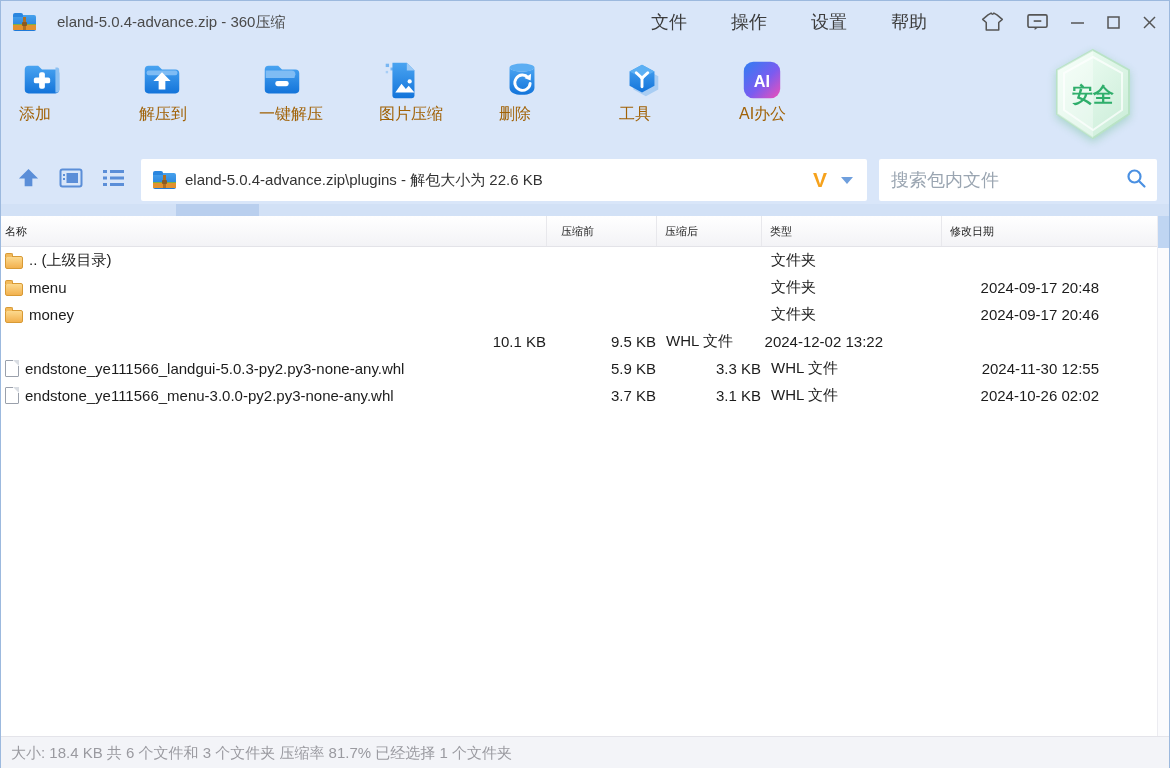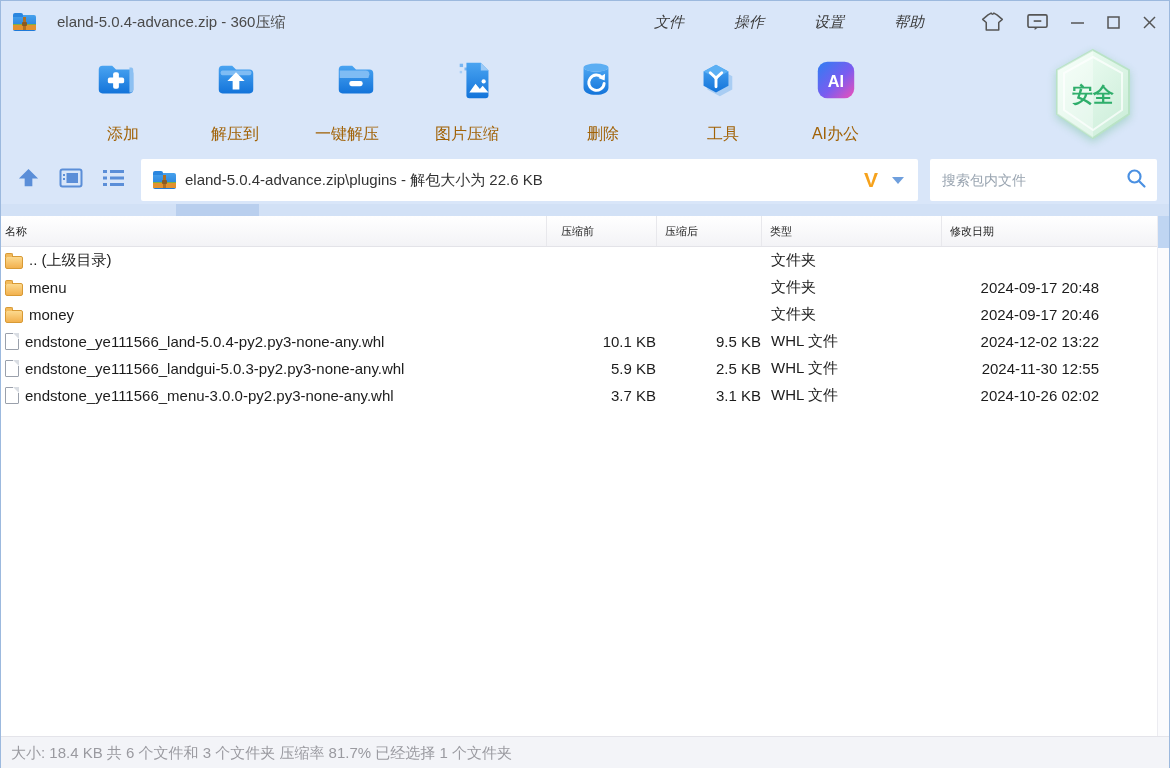--- a/index.html
+++ b/index.html
@@ -3,48 +3,48 @@
 <meta charset="utf-8">
 <style>
   html,body{margin:0;padding:0;}
   body{width:1170px;height:768px;font-family:"Liberation Sans","DejaVu Sans",sans-serif;overflow:hidden;background:#d9e6f9;}
   .window{position:relative;width:1170px;height:768px;box-sizing:border-box;border:1px solid #9cb9de;background:#d9e6f9;}
 
   
   .titlebar{height:42px;display:flex;align-items:center;padding:0 12px;position:relative;}
   .apptitle{margin-left:21px;font-size:15px;color:#4a4a4a;white-space:nowrap;}
   .menubar{position:absolute;left:628px;top:0;height:42px;display:flex;align-items:center;}
-  .menuitem{width:80px;text-align:center;font-size:15px;color:#3c3c3c;cursor:default;font-style:italic;}
+  .menuitem{width:80px;text-align:center;font-size:18px;color:#3c3c3c;cursor:default;}
   .tb-icons{position:absolute;right:12px;top:0;height:42px;display:flex;align-items:center;gap:21px;}
   .tb-icons svg{display:block;}
 
   
   .zipicon{position:relative;width:23px;height:18px;flex:none;}
   .zipicon .body{position:absolute;left:0;top:2px;width:23px;height:16px;background:linear-gradient(#47a1ec,#1d78d8);border-radius:2px;}
   .zipicon .tab{position:absolute;left:0;top:0;width:10px;height:4px;background:#2a86df;border-radius:2px 2px 0 0;}
   .zipicon .band{position:absolute;left:0;bottom:1px;width:23px;height:5px;background:#e2912f;border-top:1px solid #7fb043;}
   .zipicon .zipper{position:absolute;left:10px;top:4px;width:3px;height:13px;background:#b06f22;}
   .zipicon .pull{position:absolute;left:9px;top:9px;width:5px;height:4px;background:#8a5a22;border-radius:1px;}
 
   
   .toolbar{height:113px;position:relative;display:flex;align-items:flex-start;padding:14px 0 0 18px;box-sizing:border-box;}
-  .toolbtn{width:120px;display:flex;flex-direction:column;align-items:flex-end;gap:21px;cursor:default;}
+  .toolbtn{width:120px;display:flex;flex-direction:column;align-items:flex-start;gap:1px;cursor:default;}
   .toolbtn .ticon{width:46px;height:46px;}
   .toolbtn .tlabel{font-size:16px;color:#a16207;white-space:nowrap;}
   .badge{position:absolute;right:34px;top:4px;width:84px;height:96px;filter:drop-shadow(0 3px 4px rgba(110,190,150,.45));}
 
   
   .addressrow{height:48px;display:flex;align-items:center;padding:0 12px;box-sizing:border-box;gap:12px;}
   .navicons{display:flex;align-items:center;gap:19px;padding:0 4px;}
   .addrbox{width:872px;height:42px;background:#fff;border-radius:2px;display:flex;align-items:center;padding:12px 12px;box-sizing:border-box;}
   .addrtext{margin-left:9px;font-size:15px;color:#333;white-space:nowrap;overflow:hidden;flex:1;}
   .vlogo{font-size:21px;font-weight:800;color:#f6a21c;letter-spacing:0;margin-right:14px;}
   .droparrow{width:0;height:0;border-left:6px solid transparent;border-right:6px solid transparent;border-top:7px solid #6f9fdd;margin-right:2px;}
   .searchbox{flex:1;height:42px;background:#fff;border-radius:2px;display:flex;align-items:center;padding:0 10px;box-sizing:border-box;}
-  .searchbox input{flex:1;border:none;outline:none;font-size:14px;color:#333;font-family:inherit;background:transparent;}
+  .searchbox input{flex:1;border:none;outline:none;font-size:18px;color:#333;font-family:inherit;background:transparent;}
   .searchbox input::placeholder{color:#9aa5b1;}
 
   
   .hscroll{height:12px;background:#d2e1f6;position:relative;}
   .hthumb{position:absolute;left:175px;top:0;width:83px;height:12px;background:#b9cfee;}
 
   
   .listwrap{position:relative;height:520px;background:#fff;overflow:hidden;}
   .grid{display:grid;grid-template-columns:545px 110px 105px 180px 1fr;align-items:center;}
   .lheader{height:30px;background:linear-gradient(#ffffff,#f3f3f6);border-bottom:1px solid #e3e3e8;font-size:11px;color:#1f1f1f;margin-right:12px;}
@@ -337,37 +337,33 @@
           <span class="ficon folder"></span>
           <span>money</span>
         </div>
       <div class="cell c-pre"></div>
       <div class="cell c-post"></div>
       <div class="cell c-type">文件夹</div>
       <div class="cell c-date">2024-09-17 20:46</div>
     </div>
 
     <div class="grid row">
-      <div class="cell c-name">
-          <span class="ficon file"></span>
-          <span>endstone_ye111566_land-5.0.4-py2.py3-none-any.whl</span>
-        </div>
       <div class="cell c-pre">10.1 KB</div>
       <div class="cell c-post">9.5 KB</div>
       <div class="cell c-type">WHL 文件</div>
       <div class="cell c-date">2024-12-02 13:22</div>
     </div>
 
     <div class="grid row">
       <div class="cell c-name">
           <span class="ficon file"></span>
           <span>endstone_ye111566_landgui-5.0.3-py2.py3-none-any.whl</span>
         </div>
       <div class="cell c-pre">5.9 KB</div>
-      <div class="cell c-post">2.5 KB</div>
+      <div class="cell c-post">3.3 KB</div>
       <div class="cell c-type">WHL 文件</div>
       <div class="cell c-date">2024-11-30 12:55</div>
     </div>
 
     <div class="grid row">
       <div class="cell c-name">
           <span class="ficon file"></span>
           <span>endstone_ye111566_menu-3.0.0-py2.py3-none-any.whl</span>
         </div>
       <div class="cell c-pre">3.7 KB</div>

